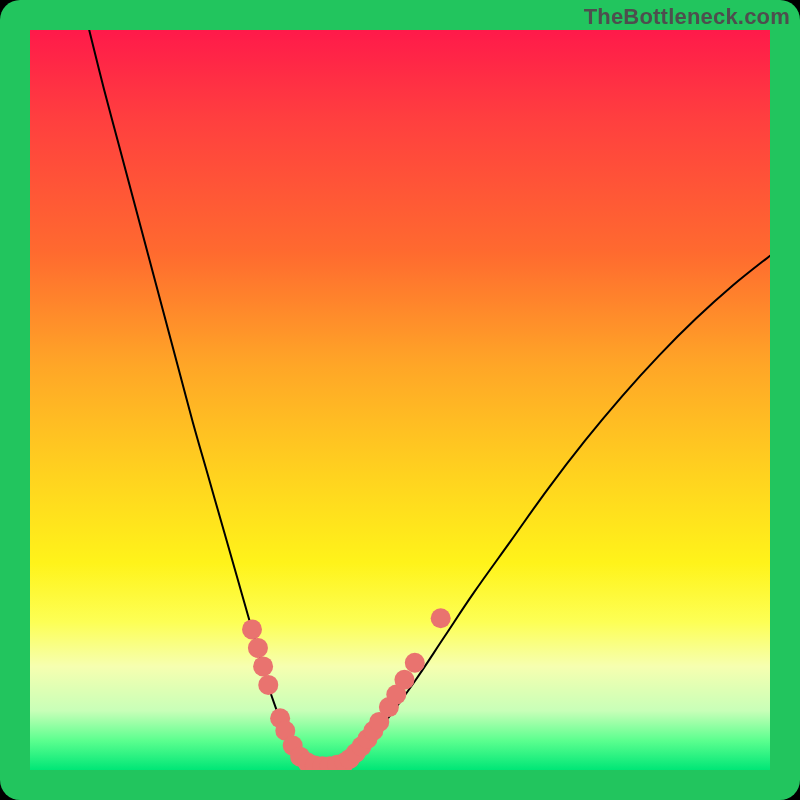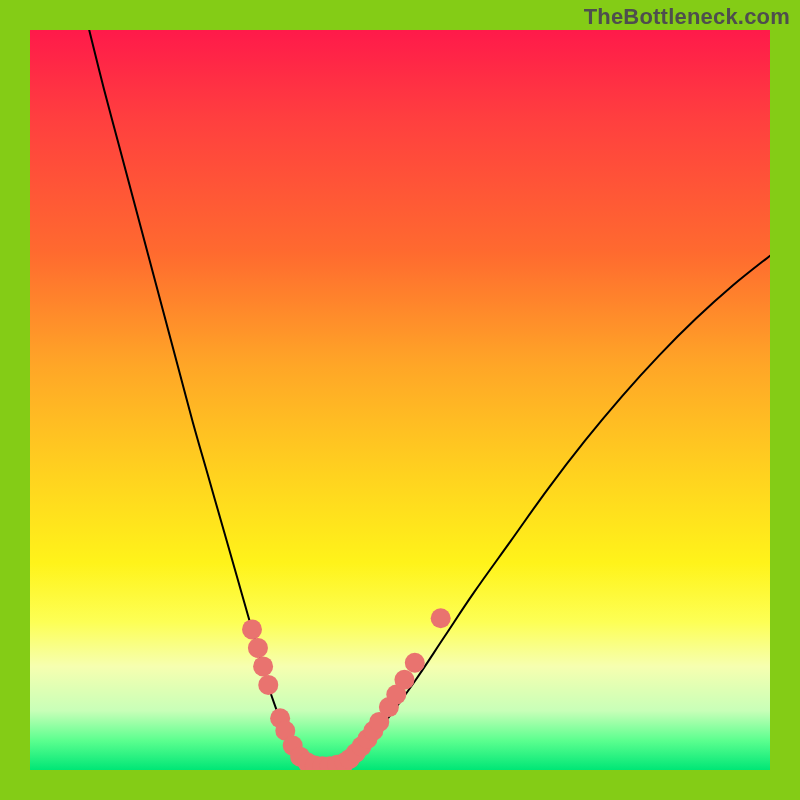--- a/index.html
+++ b/index.html
@@ -8,21 +8,22 @@
     width: 800px;
     height: 800px;
     overflow: hidden;
     background: #000;
     font-family: Arial, Helvetica, sans-serif;
   }
   .frame {
     position: relative;
     width: 800px;
     height: 800px;
-    background: #84cc16;
+    background: #22c55e;
+    border-radius: 20px;
   }
   .watermark {
     position: absolute;
     top: 4px;
     right: 10px;
     color: #4e4e4e;
     font-size: 22px;
     font-weight: 600;
     letter-spacing: 0.2px;
     z-index: 3;

